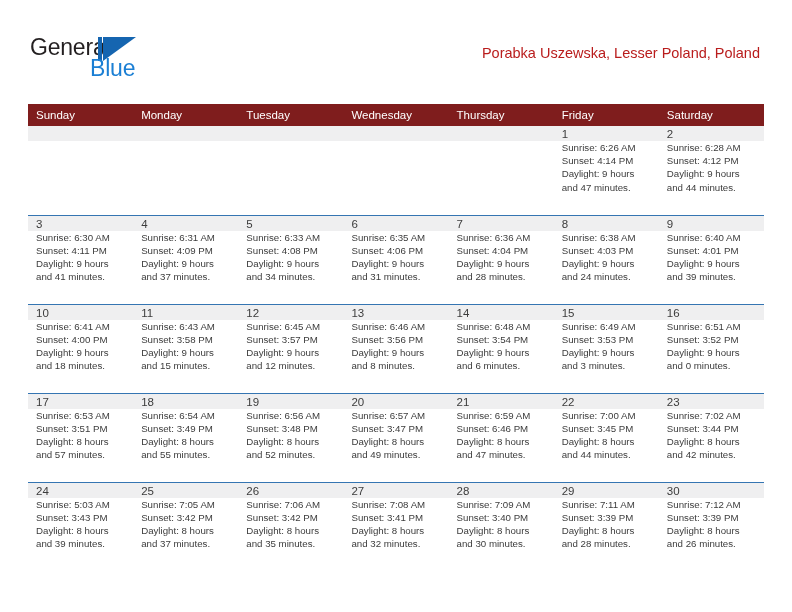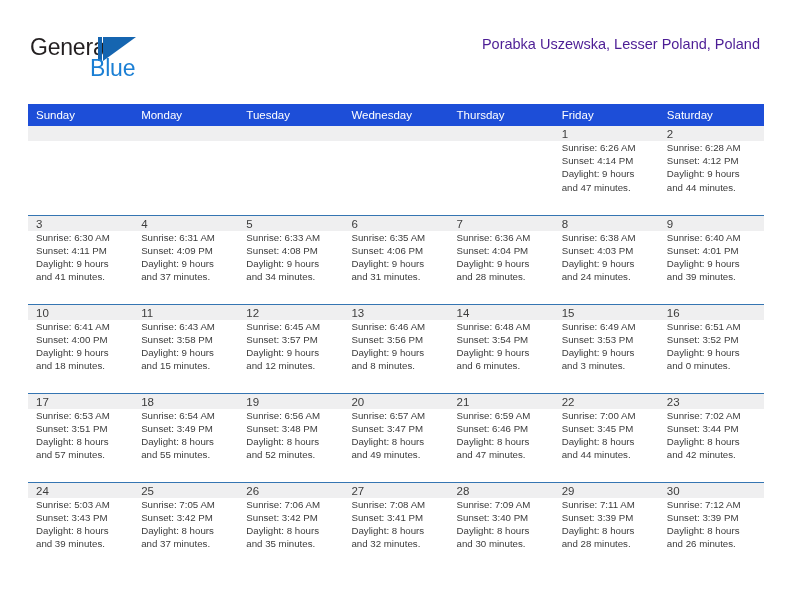--- a/index.html
+++ b/index.html
@@ -84,44 +84,44 @@
     text-align: right;
   }
   .cal-title {
     font-size: 29px;
     color: #3c3c3c;
     font-weight: 400;
     line-height: 36px;
     white-space: nowrap;
   }
   .cal-subtitle {
-    margin-top: 7px;
+    margin-top: 16px;
     font-size: 14.5px;
-    color: #4c1d95;
+    color: #b91c1c;
     font-weight: 400;
     line-height: 18px;
     white-space: nowrap;
   }
 
   
   .calendar {
     position: absolute;
     left: 28px;
     top: 104px;
     width: 736px;
   }
   table.cal-table {
     width: 736px;
     border-collapse: collapse;
     table-layout: fixed;
   }
   table.cal-table col { width: 105.14px; }
 
   thead th {
-    background: #1d4ed8;
+    background: #7f1d1d;
     color: #ffffff;
     font-size: 11.5px;
     font-weight: 400;
     text-align: left;
     padding: 5px 0 5px 8px;
     height: 21px;
     line-height: 12px;
     vertical-align: middle;
     border: 0;
   }

